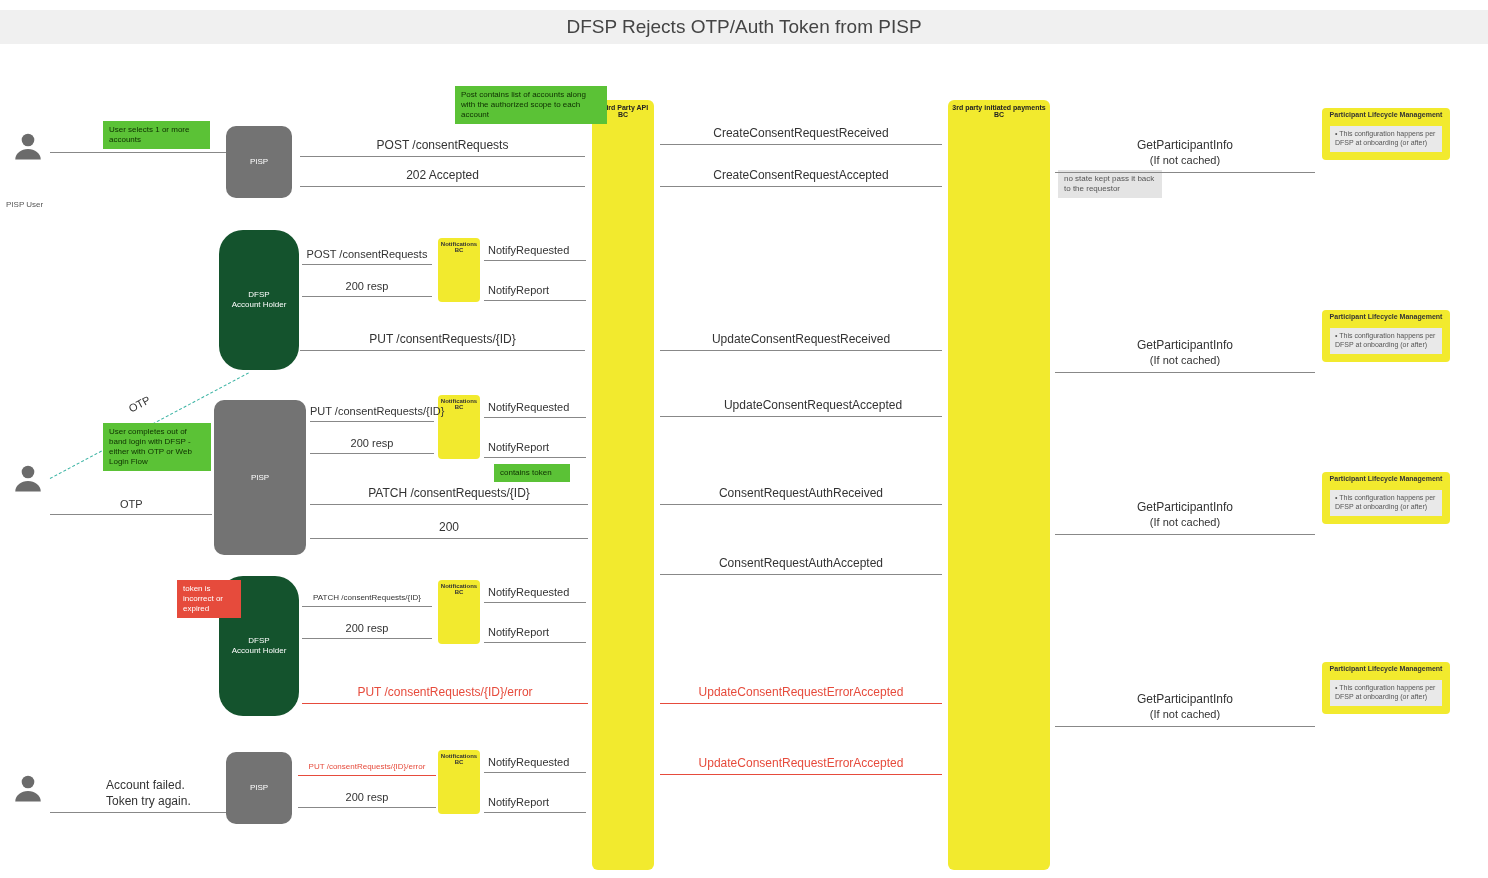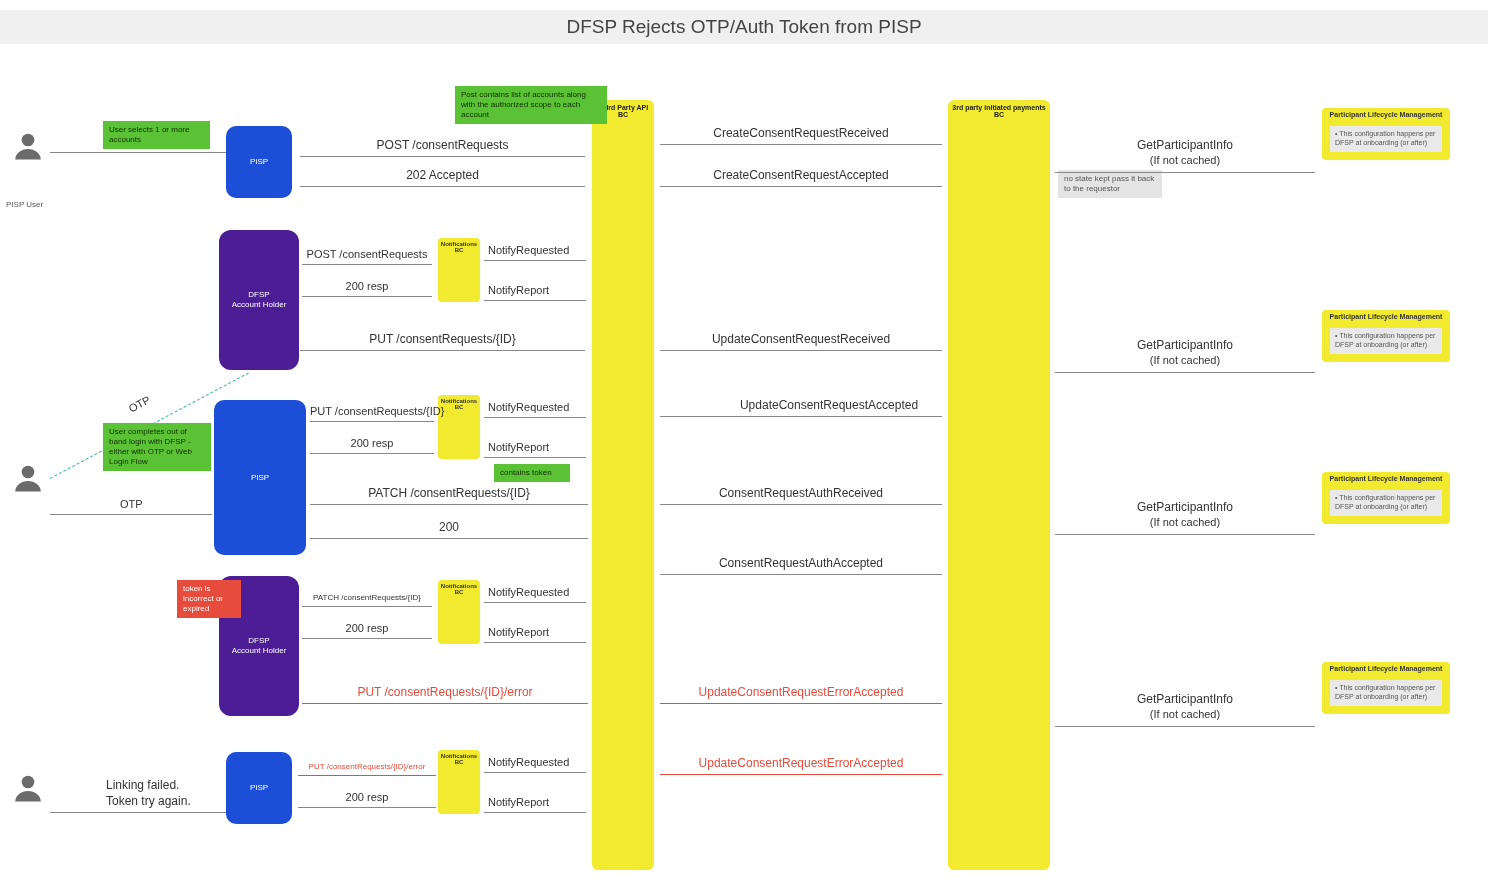--- a/index.html
+++ b/index.html
@@ -3,22 +3,22 @@
 <meta charset="utf-8">
 <style>
   html,body{margin:0;padding:0;font-family:Helvetica,Arial,sans-serif;color:#333;background:#fff}
   .page{position:relative;width:1488px;height:878px;overflow:hidden}
   .title-bar{position:absolute;left:0;right:0;top:10px;height:34px;background:#f0f0f0;text-align:center;
              font-size:19px;font-weight:500;line-height:34px;color:#444}
 
   
   .node{position:absolute;border-radius:10px;display:flex;align-items:center;justify-content:center;
         text-align:center;font-size:8px;line-height:1.25;color:#fff}
-  .pisp{background:#1d4ed8}
-  .dfsp{background:#4c1d95;border-radius:12px}
+  .pisp{background:#737373}
+  .dfsp{background:#14532d;border-radius:24px}
   .yellow-col{position:absolute;background:#f2ea2e;border-radius:6px}
   .yellow-hdr{position:absolute;top:4px;left:0;right:0;font-size:7px;font-weight:600;text-align:center;color:#222}
   .green-note{position:absolute;background:#5bc236;color:#0e2f00;font-size:8px;padding:4px 6px;line-height:1.25}
   .red-note {position:absolute;background:#e64b3c;color:#fff;font-size:8px;padding:4px 6px;line-height:1.25}
   .grey-note{position:absolute;background:#e4e4e4;color:#555;font-size:8px;padding:4px 6px;line-height:1.25}
 
   .label{position:absolute;font-size:12px;color:#333;white-space:nowrap}
   .label.center{text-align:center}
   .label.err{color:#e64b3c}
   .sub{font-size:11px}
@@ -149,21 +149,21 @@
     </div>
   <div class="label center sub" style="left:310px;top:405px;width:124px">PUT /consentRequests/{ID}</div>
   <div class="hr" style="left:310px;top:421px;width:124px"></div>
   <div class="label center sub" style="left:310px;top:437px;width:124px">200 resp</div>
   <div class="hr" style="left:310px;top:453px;width:124px"></div>
   <div class="label sub" style="left:488px;top:401px">NotifyRequested</div>
   <div class="hr" style="left:484px;top:417px;width:102px"></div>
   <div class="label sub" style="left:488px;top:441px">NotifyReport</div>
   <div class="hr" style="left:484px;top:457px;width:102px"></div>
 
-  <div class="label center" style="left:688px;top:398px;width:282px">UpdateConsentRequestAccepted</div>
+  <div class="label center" style="left:672px;top:398px;width:282px">UpdateConsentRequestAccepted</div>
   <div class="hr" style="left:660px;top:416px;width:282px"></div>
 
   <div class="green-note" style="left:494px;top:464px;width:64px">contains token</div>
   <div class="label center" style="left:310px;top:486px;width:278px">PATCH /consentRequests/{ID}</div>
   <div class="hr" style="left:310px;top:504px;width:278px"></div>
   <div class="label center" style="left:310px;top:520px;width:278px">200</div>
   <div class="hr" style="left:310px;top:538px;width:278px"></div>
 
   <div class="label center" style="left:660px;top:486px;width:282px">ConsentRequestAuthReceived</div>
   <div class="hr" style="left:660px;top:504px;width:282px"></div>
@@ -212,21 +212,21 @@
 Management</div>
     <div class="litem">This configuration happens per DFSP at onboarding (or after)</div>
   </div>
 
   <div class="user" style="left:10px;top:770px">
     <svg viewBox="0 0 24 24" width="36" height="36" fill="#6b6b6b">
         <circle cx="12" cy="8" r="4.2"></circle>
         <path d="M3.5 21c0-4 4-7 8.5-7s8.5 3 8.5 7z"></path>
       </svg>
   </div>
-  <div class="label" style="left:106px;top:778px">Linking failed.</div>
+  <div class="label" style="left:106px;top:778px">Account failed.</div>
   <div class="label" style="left:106px;top:794px">Token try again.</div>
   <div class="hr" style="left:50px;top:812px;width:176px"></div>
 
   <div class="node pisp" style="left:226px;top:752px;width:66px;height:72px">
     <span>PISP</span>
   </div>
   <div class="nbox" style="left:438px;top:750px">
       <div class="nhdr">Notifications BC</div>
     </div>
   <div class="label center small err" style="left:298px;top:762px;width:138px">PUT /consentRequests/{ID}/error</div>

